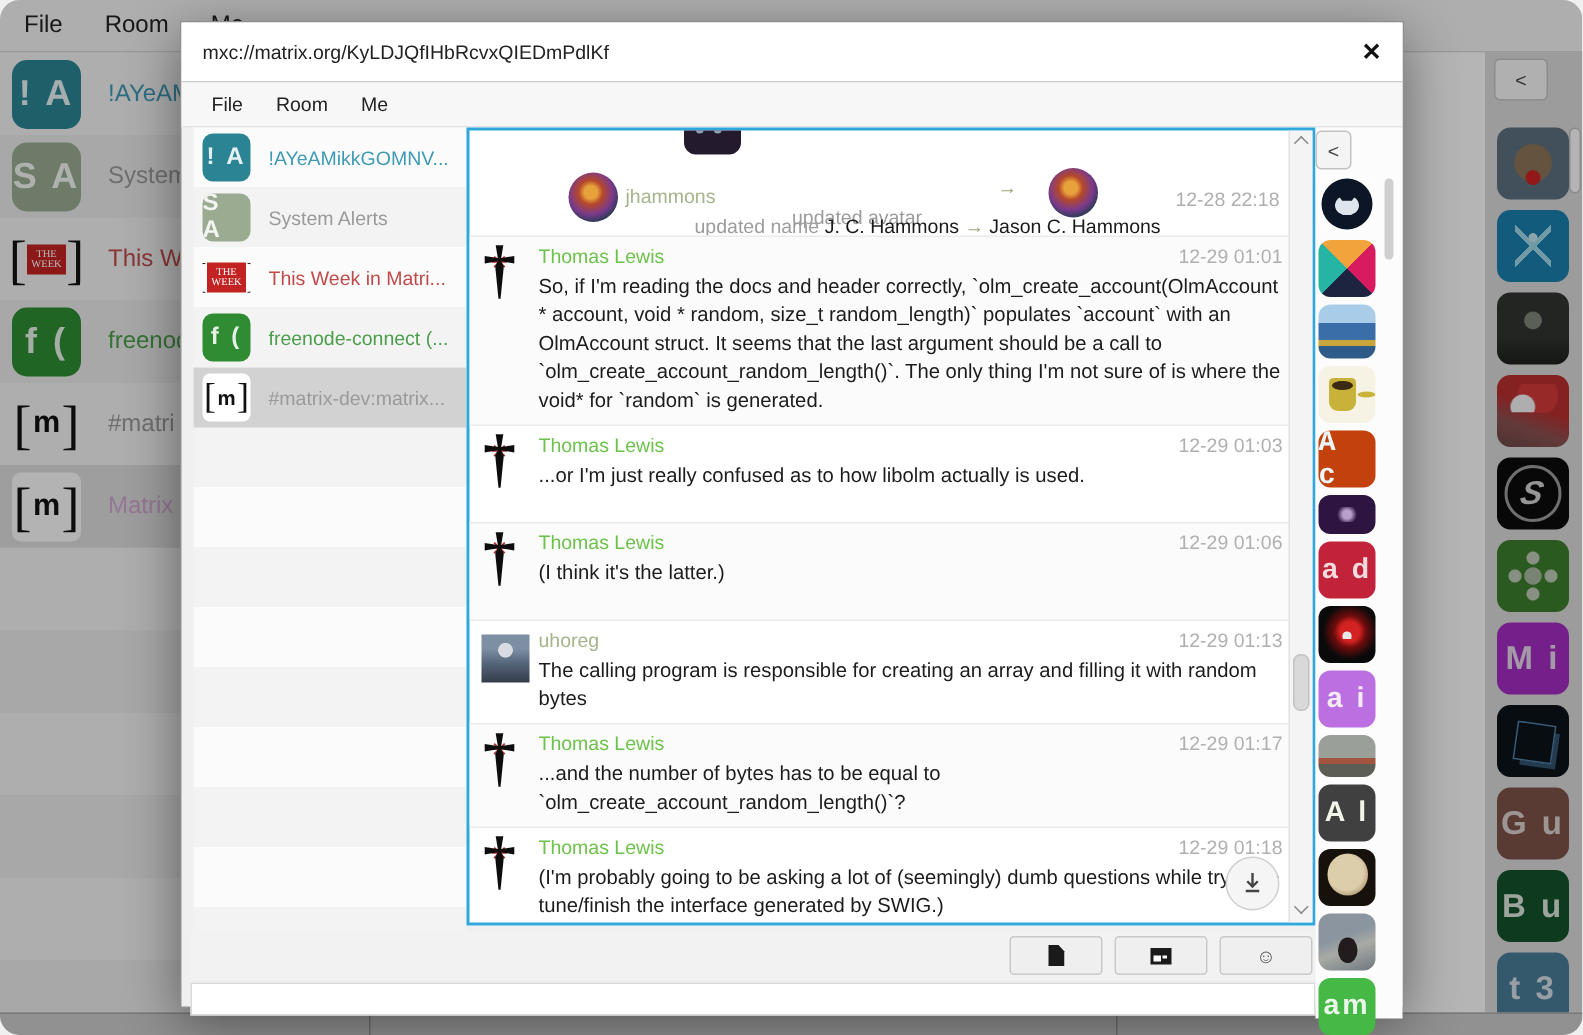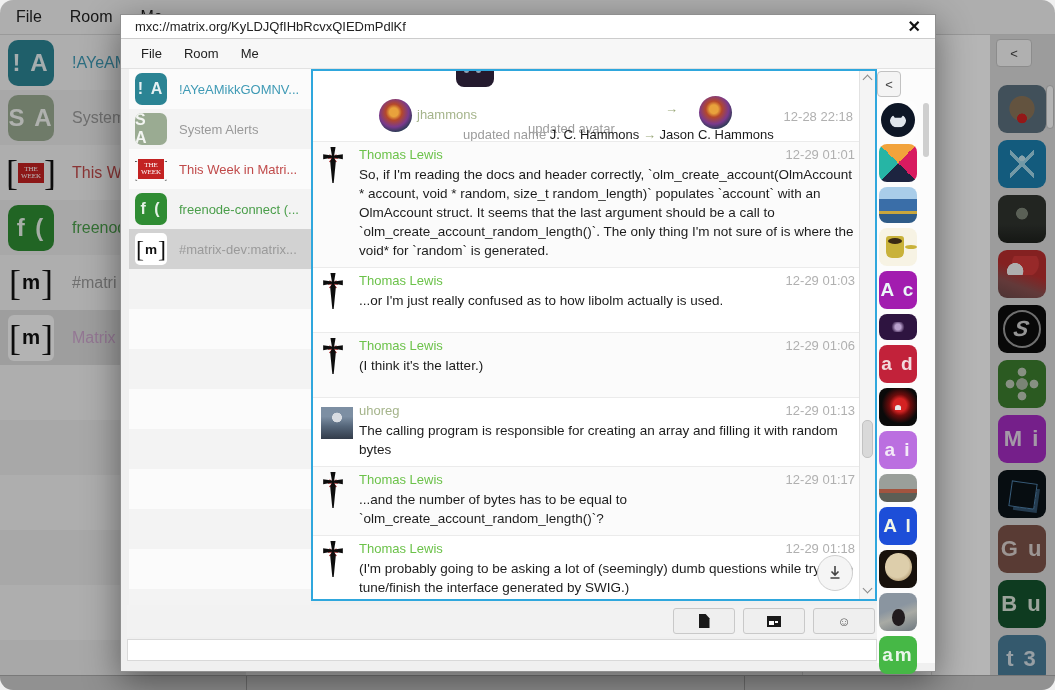--- a/index.html
+++ b/index.html
@@ -108,21 +108,21 @@
   .av-viking::after { content:""; position:absolute; left:25%; top:12%; width:50%; height:40%;
        background:radial-gradient(circle,#d8dce2 0 45%,transparent 50%); }
   .av-cross { background:transparent; }
   .cross-star { position:absolute; left:50%; top:4px; transform:translateX(-50%); color:#b03030; font-size:13px; }
   .cross-glyph { position:absolute; left:50%; top:-7px; transform:translateX(-50%); color:#0d0d0d; font-size:44px;
                  font-family:"Liberation Serif",serif; line-height:48px; }
 
   
   #dialog { position:absolute; left:120px; top:14px; width:816px; height:658px; background:#f0f0f0;
             border:1px solid #8f8f8f; box-shadow:0 10px 34px rgba(0,0,0,.45); z-index:10; }
-  .dlg-title { height:24px; background:#fff; border-bottom:1px solid #ccc; display:flex; align-items:center;
+  .dlg-title { height:40px; background:#fff; border-bottom:1px solid #ccc; display:flex; align-items:center;
                padding:0 14px; font-size:13px; color:#222; }
   .dlg-title .title-text { flex:1; }
   .dlg-close { font-size:16px; font-weight:bold; color:#111; cursor:default; }
   .dlg-menu { height:30px; background:#f7f7f7; border-bottom:1px solid #e2e2e2; display:flex; align-items:center;
               gap:22px; padding-left:20px; font-size:13px; color:#222; }
   .dlg-body { position:relative; width:814px; height:594px; }
 
   .dlg-roomlist { position:absolute; left:8px; top:0; width:182px; height:536px;
                   background:repeating-linear-gradient(180deg,#fbfbfb 0 40px,#f3f3f3 40px 80px); }
   .dlg-room { height:40px; display:flex; align-items:center; gap:12px; padding-left:6px; font-size:13px; }
@@ -512,39 +512,39 @@
             <div class="rail-item">
               <div class="av av-diamonds"></div>
             </div>
             <div class="rail-item">
               <div class="av h36 av-plane"></div>
             </div>
             <div class="rail-item">
               <div class="av av-mug"></div>
             </div>
             <div class="rail-item">
-              <div class="av av-letters letters" style="background: #a21caf; color: rgb(234, 246, 248);">A c</div>
+              <div class="av av-letters letters" style="background: #c2410c; color: rgb(234, 246, 248); font-family: Liberation Mono, monospace;">A c</div>
             </div>
             <div class="rail-item">
               <div class="av h26 av-banner"></div>
             </div>
             <div class="rail-item">
               <div class="av av-letters letters" style="background: rgb(194, 34, 58); color: rgb(242, 218, 221);">a d</div>
             </div>
             <div class="rail-item">
               <div class="av av-demon"></div>
             </div>
             <div class="rail-item">
               <div class="av av-letters letters" style="background: rgb(187, 111, 224); color: rgb(244, 234, 248);">a i</div>
             </div>
             <div class="rail-item">
               <div class="av h28 av-landscape2"></div>
             </div>
             <div class="rail-item">
-              <div class="av av-letters letters" style="background: #1d4ed8; color: rgb(242, 246, 232);">A l</div>
+              <div class="av av-letters letters" style="background: #404040; color: rgb(242, 246, 232);">A l</div>
             </div>
             <div class="rail-item">
               <div class="av av-dog"></div>
             </div>
             <div class="rail-item">
               <div class="av av-scream"></div>
             </div>
             <div class="rail-item">
               <div class="av av-letters letters" style="background: rgb(70, 184, 70); color: rgb(234, 246, 234);">am</div>
             </div>

